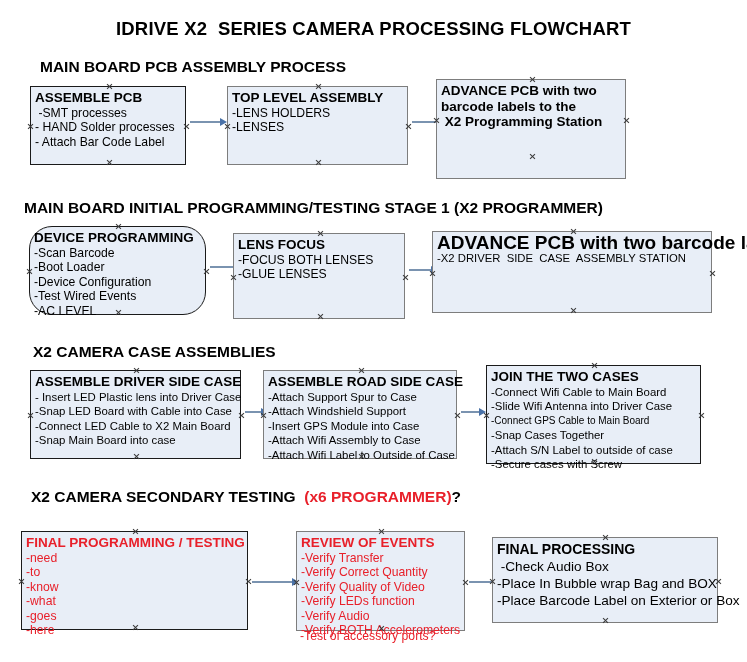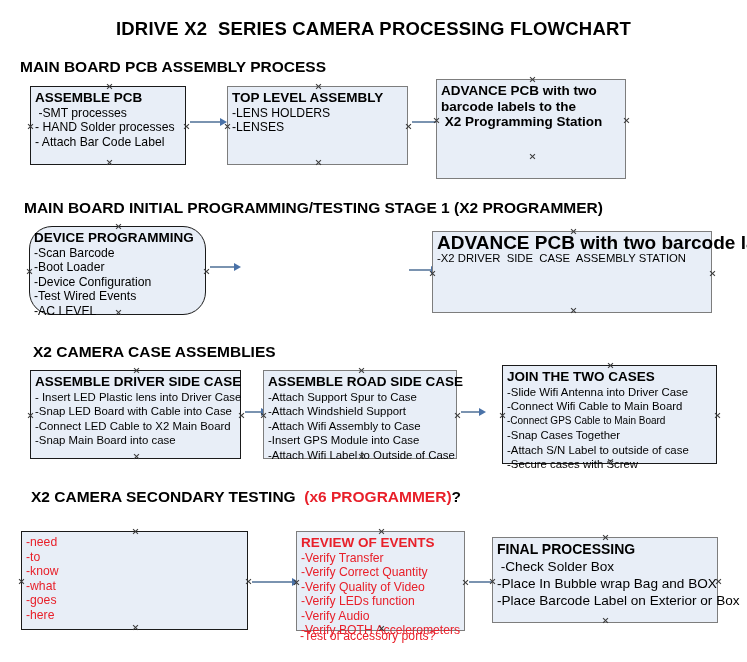--- a/index.html
+++ b/index.html
@@ -131,21 +131,21 @@
   .handle::before { transform: rotate(45deg); }
   .handle::after  { transform: rotate(-45deg); }
 </style>
 </head>
 <body>
 
 <div class="canvas">
 
   <div class="chart-title">IDRIVE X2  SERIES CAMERA PROCESSING FLOWCHART</div>
 
-  <div class="section-heading" style="left:20px; top:58px;">MAIN BOARD PCB ASSEMBLY PROCESS</div>
+  <div class="section-heading" style="left:40px; top:58px;">MAIN BOARD PCB ASSEMBLY PROCESS</div>
 
   <div class="node border-dark" id="n0" style="left:30px; top:86px; width:156px; height:79px;">
     <span class="node-title">ASSEMBLE PCB</span>
     <span class="node-line"> -SMT processes</span>
     <span class="node-line">- HAND Solder processes</span>
     <span class="node-line">- Attach Bar Code Label</span>
     <div class="handle" style="left:-4px; top:36px;"></div>
     <div class="handle" style="left:75px; top:-4px;"></div>
     <div class="handle" style="left:75px; top:72px;"></div>
     <div class="handle" style="left:152px; top:36px;"></div>
@@ -194,20 +194,29 @@
     <div class="handle" style="left:85px; top:-4px;"></div>
     <div class="handle" style="left:85px; top:82px;"></div>
     <div class="handle" style="left:173px; top:41px;"></div>
   </div>
 
   <div class="arrow" style="left:210px; top:262px; width:32px;">
     <div class="shaft" style="width:25px;"></div>
     <div class="head" style="left:24px;"></div>
   </div>
 
+  <div class="node border-gray" id="n4" style="left:233px; top:233px; width:172px; height:86px;">
+    <span class="node-title">LENS FOCUS</span>
+    <span class="node-line">-FOCUS BOTH LENSES</span>
+    <span class="node-line">-GLUE LENSES</span>
+    <div class="handle" style="left:-4px; top:40px;"></div>
+    <div class="handle" style="left:83px; top:-4px;"></div>
+    <div class="handle" style="left:83px; top:79px;"></div>
+    <div class="handle" style="left:168px; top:40px;"></div>
+  </div>
 
   <div class="arrow" style="left:409px; top:265px; width:30px;">
     <div class="shaft" style="width:23px;"></div>
     <div class="head" style="left:22px;"></div>
   </div>
 
   <div class="node border-gray wide-title" id="n5" style="left:432px; top:231px; width:280px; height:82px;">
     <span class="node-title">ADVANCE PCB with two barcode labels to:</span>
     <span class="node-line" style="font-size:11.3px;">-X2 DRIVER  SIDE  CASE  ASSEMBLY STATION</span>
     <div class="handle" style="left:-4px; top:38px;"></div>
@@ -232,51 +241,52 @@
 
   <div class="arrow" style="left:245px; top:407px; width:24px;">
     <div class="shaft" style="width:17px;"></div>
     <div class="head" style="left:16px;"></div>
   </div>
 
   <div class="node border-gray" id="n7" style="left:263px; top:370px; width:194px; height:89px;">
     <span class="node-title">ASSEMBLE ROAD SIDE CASE</span>
     <span class="node-line" style="font-size:11.4px;">-Attach Support Spur to Case</span>
     <span class="node-line" style="font-size:11.4px;">-Attach Windshield Support</span>
+    <span class="node-line" style="font-size:11.4px;">-Insert GPS Module into Case</span>
     <span class="node-line" style="font-size:11.4px;">-Attach Wifi Assembly to Case</span>
-    <span class="node-line" style="font-size:11.4px;">-Insert GPS Module into Case</span>
     <span class="node-line" style="font-size:11.4px;">-Attach Wifi Label to Outside of Case</span>
     <div class="handle" style="left:-4px; top:41px;"></div>
     <div class="handle" style="left:94px; top:-4px;"></div>
     <div class="handle" style="left:94px; top:82px;"></div>
     <div class="handle" style="left:190px; top:41px;"></div>
   </div>
 
   <div class="arrow" style="left:461px; top:407px; width:26px;">
     <div class="shaft" style="width:19px;"></div>
     <div class="head" style="left:18px;"></div>
   </div>
 
-  <div class="node border-dark" id="n8" style="left:486px; top:365px; width:215px; height:99px;margin-left:16px;">
+  <div class="node border-dark" id="n8" style="left:486px; top:365px; width:215px; height:99px;">
     <span class="node-title">JOIN THE TWO CASES</span>
+    <span class="node-line" style="font-size:11.4px;">-Connect Wifi Cable to Main Board</span>
     <span class="node-line" style="font-size:11.4px;">-Slide Wifi Antenna into Driver Case</span>
-    <span class="node-line" style="font-size:11.4px;">-Connect Wifi Cable to Main Board</span>
     <span class="node-line" style="font-size:10px;">-Connect GPS Cable to Main Board</span>
     <span class="node-line" style="font-size:11.4px;">-Snap Cases Together</span>
     <span class="node-line" style="font-size:11.4px;">-Attach S/N Label to outside of case</span>
     <span class="node-line" style="font-size:11.4px;">-Secure cases with Screw</span>
     <div class="handle" style="left:-4px; top:46px;"></div>
     <div class="handle" style="left:104px; top:-4px;"></div>
     <div class="handle" style="left:104px; top:92px;"></div>
     <div class="handle" style="left:211px; top:46px;"></div>
   </div>
 
   <div class="section-heading" style="left:31px; top:488px;"><span>X2 CAMERA SECONDARY TESTING  </span><span class="accent">(x6 PROGRAMMER)</span><span>?</span></div>
 
   <div class="node border-dark red" id="n9" style="left:21px; top:531px; width:227px; height:99px;">
+    <span class="node-title">FINAL PROGRAMMING / TESTING</span>
     <span class="node-line">-need</span>
     <span class="node-line">-to</span>
     <span class="node-line">-know</span>
     <span class="node-line">-what</span>
     <span class="node-line">-goes</span>
     <span class="node-line">-here</span>
     <div class="handle" style="left:-4px; top:46px;"></div>
     <div class="handle" style="left:110px; top:-4px;"></div>
     <div class="handle" style="left:110px; top:92px;"></div>
     <div class="handle" style="left:223px; top:46px;"></div>
@@ -303,21 +313,21 @@
 
   <div class="overflow-line" style="left:300px; top:629px;">-Test of accessory ports?</div>
 
   <div class="arrow" style="left:469px; top:577px; width:36px;">
     <div class="shaft" style="width:29px;"></div>
     <div class="head" style="left:28px;"></div>
   </div>
 
   <div class="node border-gray bigtitle" id="n11" style="left:492px; top:537px; width:226px; height:86px;">
     <span class="node-title">FINAL PROCESSING</span>
-    <span class="node-line"> -Check Solder Box</span>
+    <span class="node-line"> -Check Audio Box</span>
     <span class="node-line">-Place In Bubble wrap Bag and BOX</span>
     <span class="node-line">-Place Barcode Label on Exterior or Box</span>
     <div class="handle" style="left:-4px; top:40px;"></div>
     <div class="handle" style="left:109px; top:-4px;"></div>
     <div class="handle" style="left:109px; top:79px;"></div>
     <div class="handle" style="left:222px; top:40px;"></div>
   </div>
 
 </div>
 

